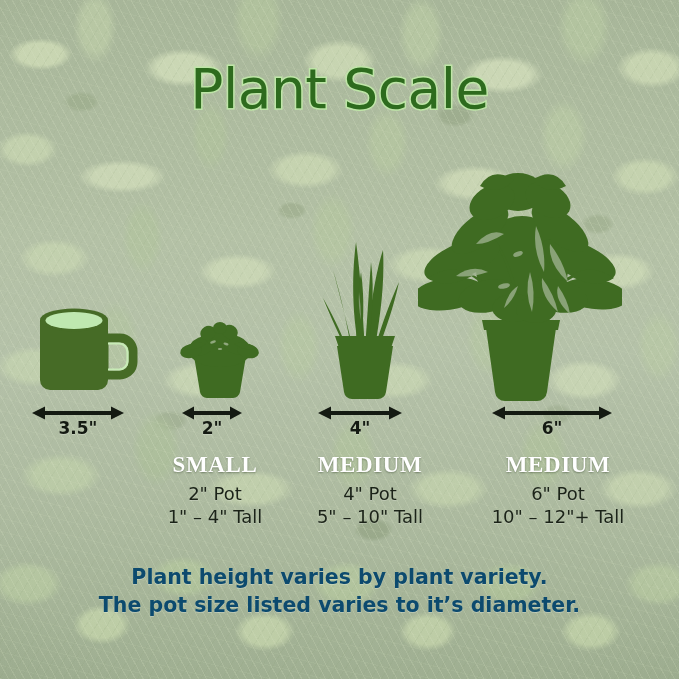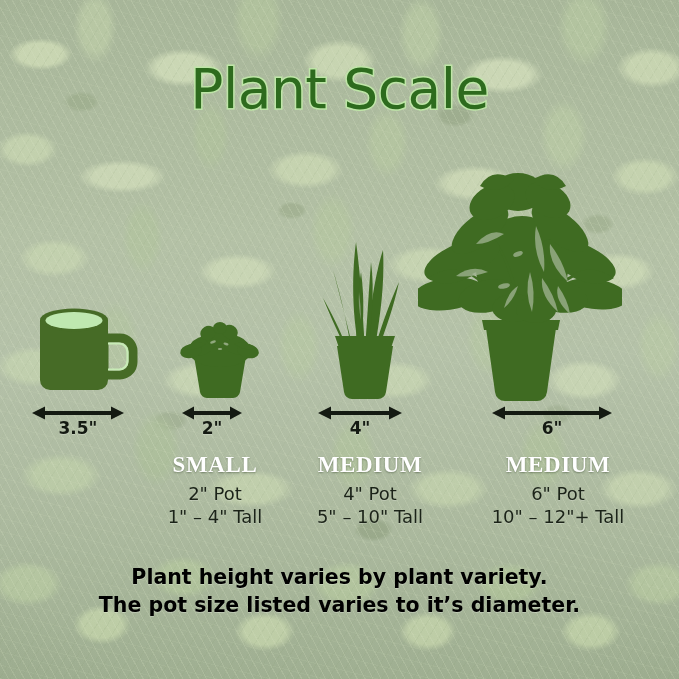--- a/index.html
+++ b/index.html
@@ -159,21 +159,21 @@
     text-shadow:0 1px 0 rgba(255,255,255,.2);
   }
   .cap .l1{margin-top:5px;}
 
   
   #footer{
     position:absolute;left:0;right:0;top:563px;
     text-align:center;
   }
   #footer div{
-    color:#000000;
+    color:#0c4a6e;
     font-weight:bold;
     font-size:20.5px;
     line-height:28px;
     font-family:"DejaVu Sans", sans-serif;
     text-shadow:0 1px 0 rgba(255,255,255,.25);
   }
 </style>
 </head>
 <body>
 

